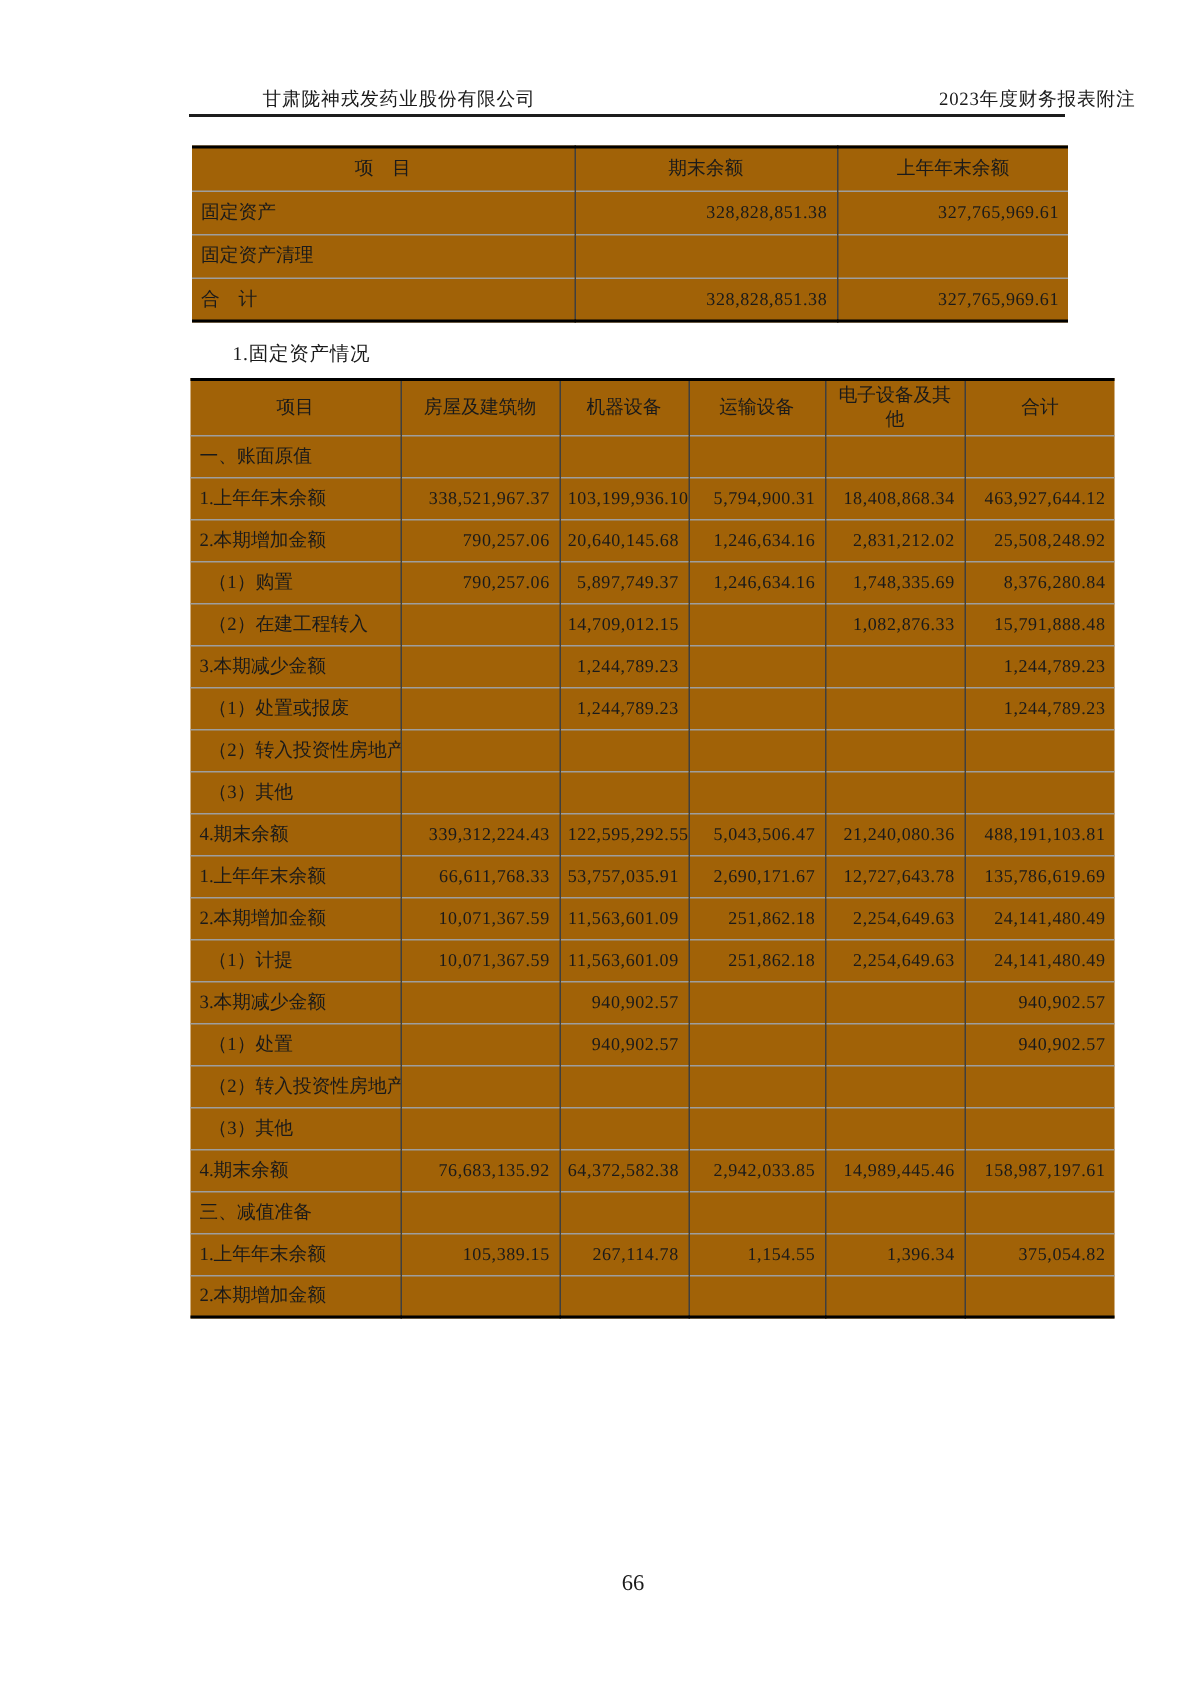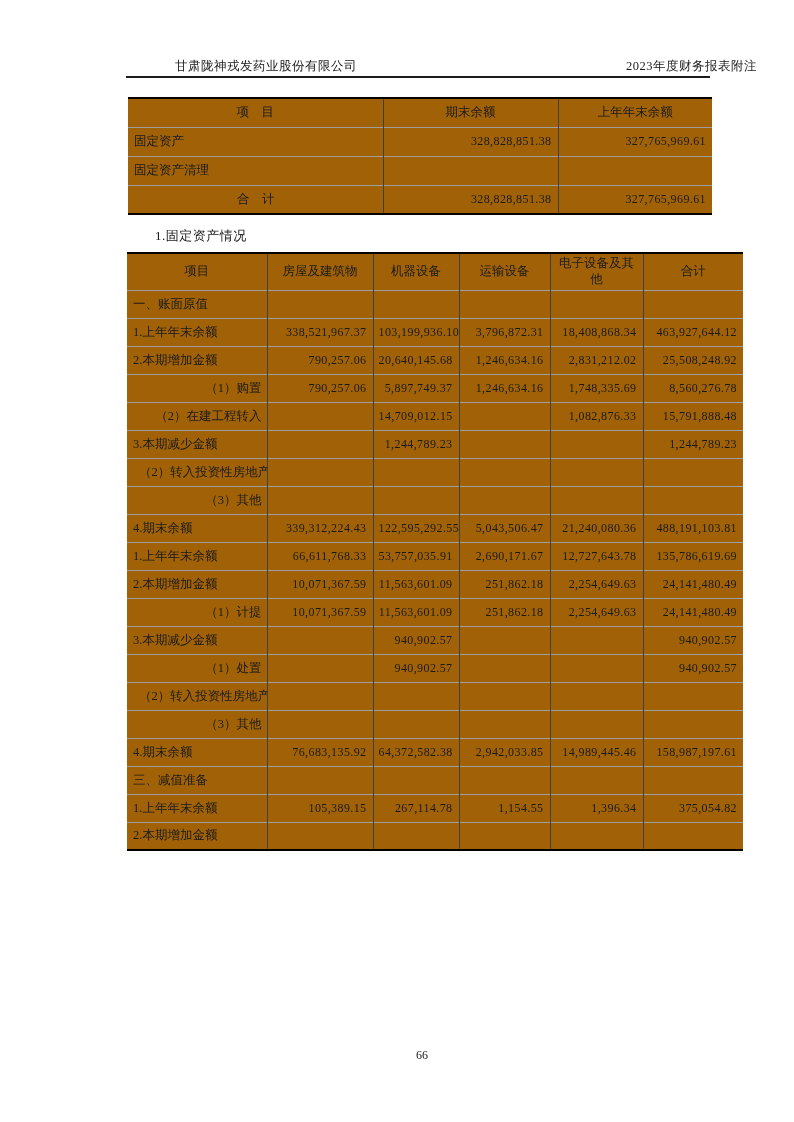--- a/index.html
+++ b/index.html
@@ -56,22 +56,22 @@
   }
   table.fin td:first-child { border-left: none; }
   table.fin tr:first-child td { border-top: none; }
   table.fin td.hdr {
     text-align: center;
     white-space: normal;
     line-height: 1.25;
     padding: 0 7px;
   }
   table.fin td.lbl { text-align: left; padding-left: 6px; margin-top: 36px; }
-  table.fin td.lbl.center { text-align: center; }
-  table.fin td.lbl.ind { padding-left: 12px; text-align: right; }
+  table.fin td.lbl.center { text-align: left; }
+  table.fin td.lbl.ind { padding-left: 12px; }
   table.fin td.num {
     text-align: right;
     padding-right: 6px;
     font-size: 12px;
     letter-spacing: 0.4px;
     font-variant-numeric: tabular-nums;
   }
   
   #summary-table { left: 128px; top: 97px; width: 584px; }
   #summary-table tr { height: 29px; }
@@ -87,21 +87,21 @@
   #detail-table { left: 127px; top: 252px; width: 616px; }
   #detail-table tr { height: 28px; }
   #detail-table tr.hd { height: 37px; margin-top: 10px; }
   
   .page-number {
     position: absolute;
     left: 127px;
     top: 1048px;
     width: 590px;
     text-align: center;
-    font-size: 12px;
+    font-size: 15px;
   }
 </style>
 </head>
 <body>
 
 <div class="page">
 
   <div class="doc-header">
     <span>甘肃陇神戎发药业股份有限公司</span>
     <span>2023年度财务报表附注</span>
@@ -163,50 +163,58 @@
           <td class="num"></td>
           <td class="num"></td>
           <td class="num"></td>
           <td class="num"></td>
           <td class="num"></td>
         </tr>
         <tr>
           <td class="lbl">1.上年年末余额</td>
           <td class="num">338,521,967.37</td>
           <td class="num">103,199,936.10</td>
-          <td class="num">3,796,872.31</td>
+          <td class="num">5,794,900.31</td>
           <td class="num">18,408,868.34</td>
           <td class="num">463,927,644.12</td>
         </tr>
         <tr>
           <td class="lbl">2.本期增加金额</td>
           <td class="num">790,257.06</td>
           <td class="num">20,640,145.68</td>
           <td class="num">1,246,634.16</td>
           <td class="num">2,831,212.02</td>
           <td class="num">25,508,248.92</td>
         </tr>
         <tr>
           <td class="lbl ind">（1）购置</td>
           <td class="num">790,257.06</td>
           <td class="num">5,897,749.37</td>
           <td class="num">1,246,634.16</td>
           <td class="num">1,748,335.69</td>
-          <td class="num">8,560,276.78</td>
+          <td class="num">8,376,280.84</td>
         </tr>
         <tr>
           <td class="lbl ind">（2）在建工程转入</td>
           <td class="num"></td>
           <td class="num">14,709,012.15</td>
           <td class="num"></td>
           <td class="num">1,082,876.33</td>
           <td class="num">15,791,888.48</td>
         </tr>
         <tr>
           <td class="lbl">3.本期减少金额</td>
+          <td class="num"></td>
+          <td class="num">1,244,789.23</td>
+          <td class="num"></td>
+          <td class="num"></td>
+          <td class="num">1,244,789.23</td>
+        </tr>
+        <tr>
+          <td class="lbl ind">（1）处置或报废</td>
           <td class="num"></td>
           <td class="num">1,244,789.23</td>
           <td class="num"></td>
           <td class="num"></td>
           <td class="num">1,244,789.23</td>
         </tr>
         <tr>
           <td class="lbl ind">（2）转入投资性房地产</td>
           <td class="num"></td>
           <td class="num"></td>

